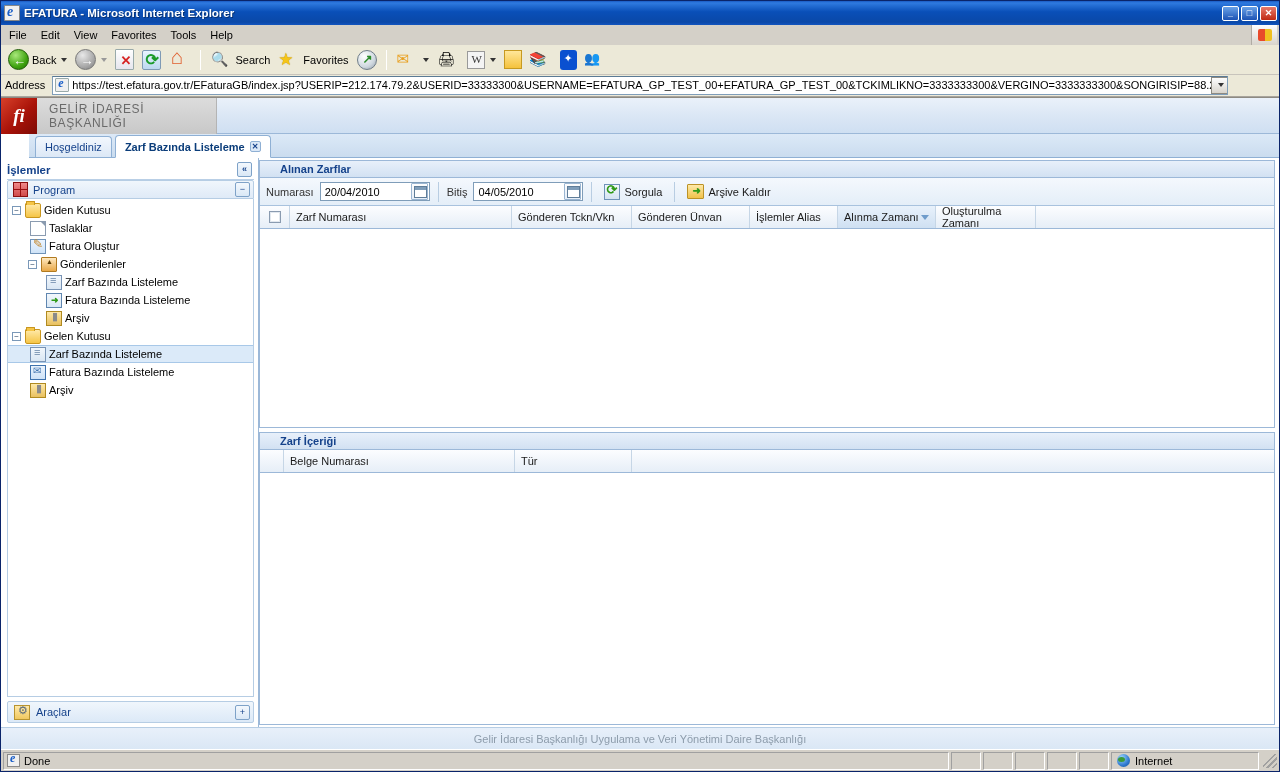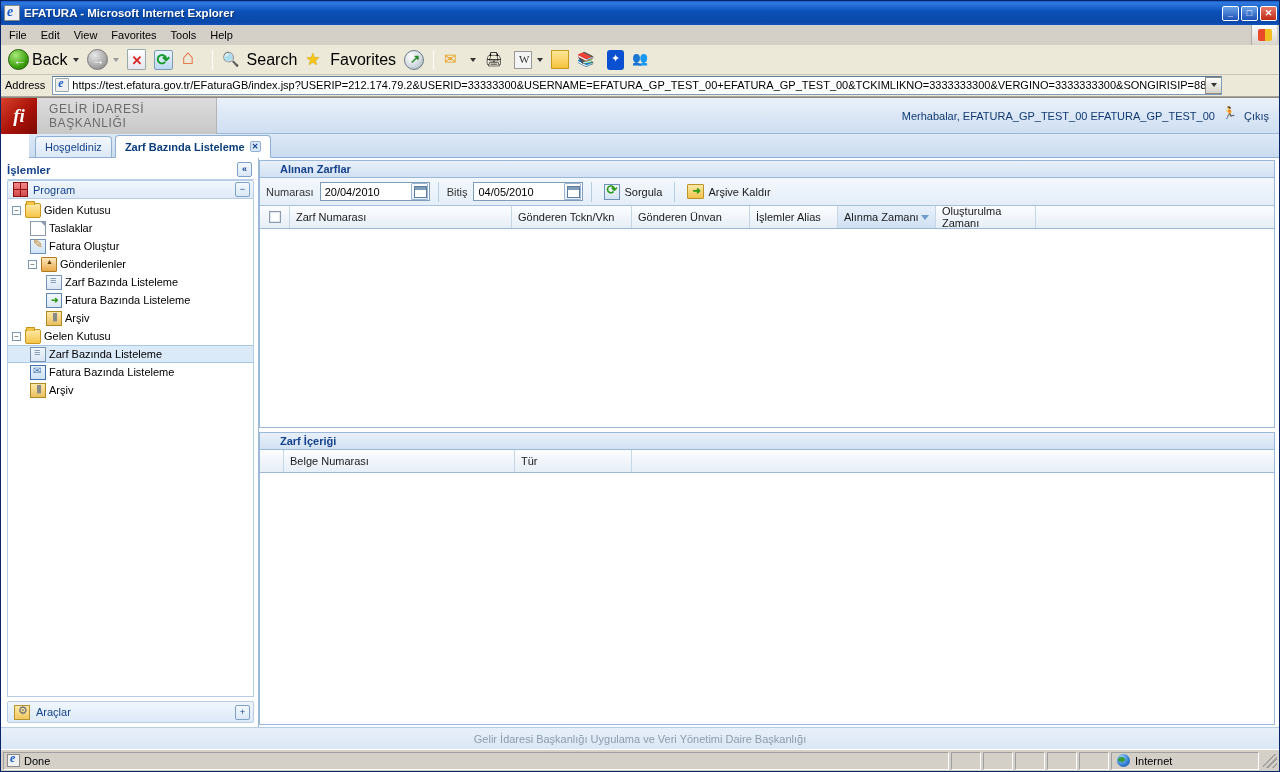--- a/index.html
+++ b/index.html
@@ -79,21 +79,21 @@
   }
 
   
   .toolbar {
     height: 30px; background: #ece9d8;
     display: flex; align-items: center;
     padding-left: 4px; gap: 2px; flex: none;
     border-bottom: 1px solid #c8c4bc;
   }
   .tbbtn { display: flex; align-items: center; gap: 3px; padding: 2px 3px; height: 26px; }
-  .tblabel { font-size: 16px; color: #000; }
+  .tblabel { font-size: 11px; color: #000; }
   .tbsep { width: 1px; height: 20px; background: #b5b0a6; margin: 0 4px; border-right: 1px solid #fff; }
   .caret { width: 0;height: 0;border-left: 3px solid transparent;border-right: 3px solid transparent;border-top: 4px solid #333; margin-left:2px;}
   .caret.dim { border-top-color: #999; }
 
   .ic { width: 22px; height: 22px; position: relative; flex: none; }
   .circ { border-radius: 50%; width: 21px; height: 21px; }
   .ic-back { background: radial-gradient(circle at 35% 28%, #a8e87a, #3fa310 62%, #246b06); border:1px solid #1d5c05;}
   .ic-fwd  { background: radial-gradient(circle at 35% 28%, #e8e8e8, #a8a8a8 62%, #7a7a7a); border:1px solid #777;}
   .arrowglyph { position:absolute; left:0; top:0; width:21px; height:21px; display:flex; align-items:center; justify-content:center; color:#fff; font-size:13px; font-weight:bold; line-height:1;}
   .ic-stop { width:19px;height:21px;background:linear-gradient(to bottom,#fff,#e6e6ee); border:1px solid #9aa; border-radius:1px;}
@@ -508,25 +508,20 @@
     </div>
   </div>
 
   <div class="page">
 
     <div class="apphdr">
       <div class="brandbox">
         <div class="brand-logo">fi</div>
         <div class="brand-text">GELİR İDARESİ BAŞKANLIĞI</div>
       </div>
-      <div class="hdr-right">
-        <span>Merhabalar, EFATURA_GP_TEST_00 EFATURA_GP_TEST_00</span>
-        <span class="ic-exit"></span>
-        <span>Çıkış</span>
-      </div>
     </div>
 
     <div class="tabstrip">
       <div class="tab">
         <span>Hoşgeldiniz</span>
       </div>
       <div class="tab active">
         <span>Zarf Bazında Listeleme</span>
         <span class="tab-close">✕</span>
       </div>

